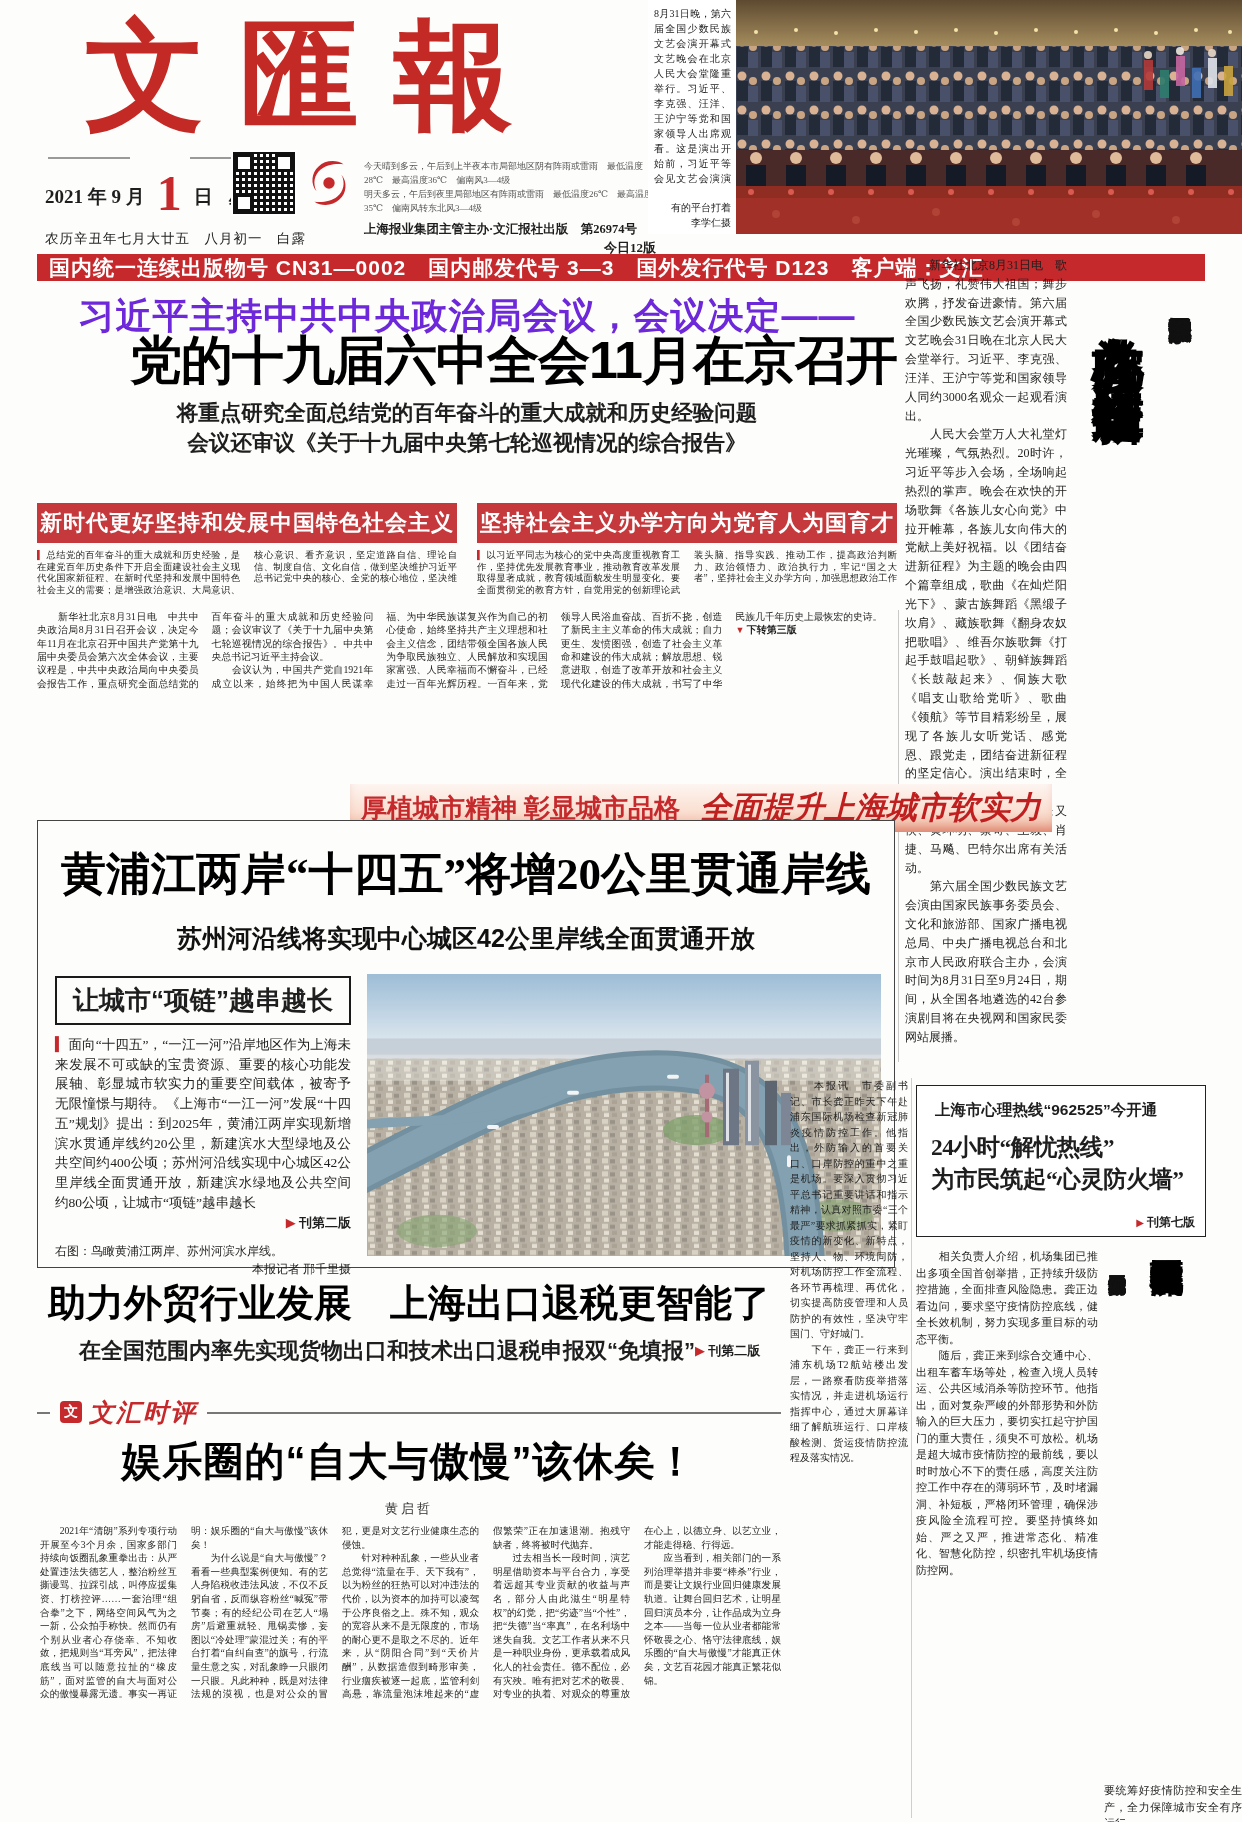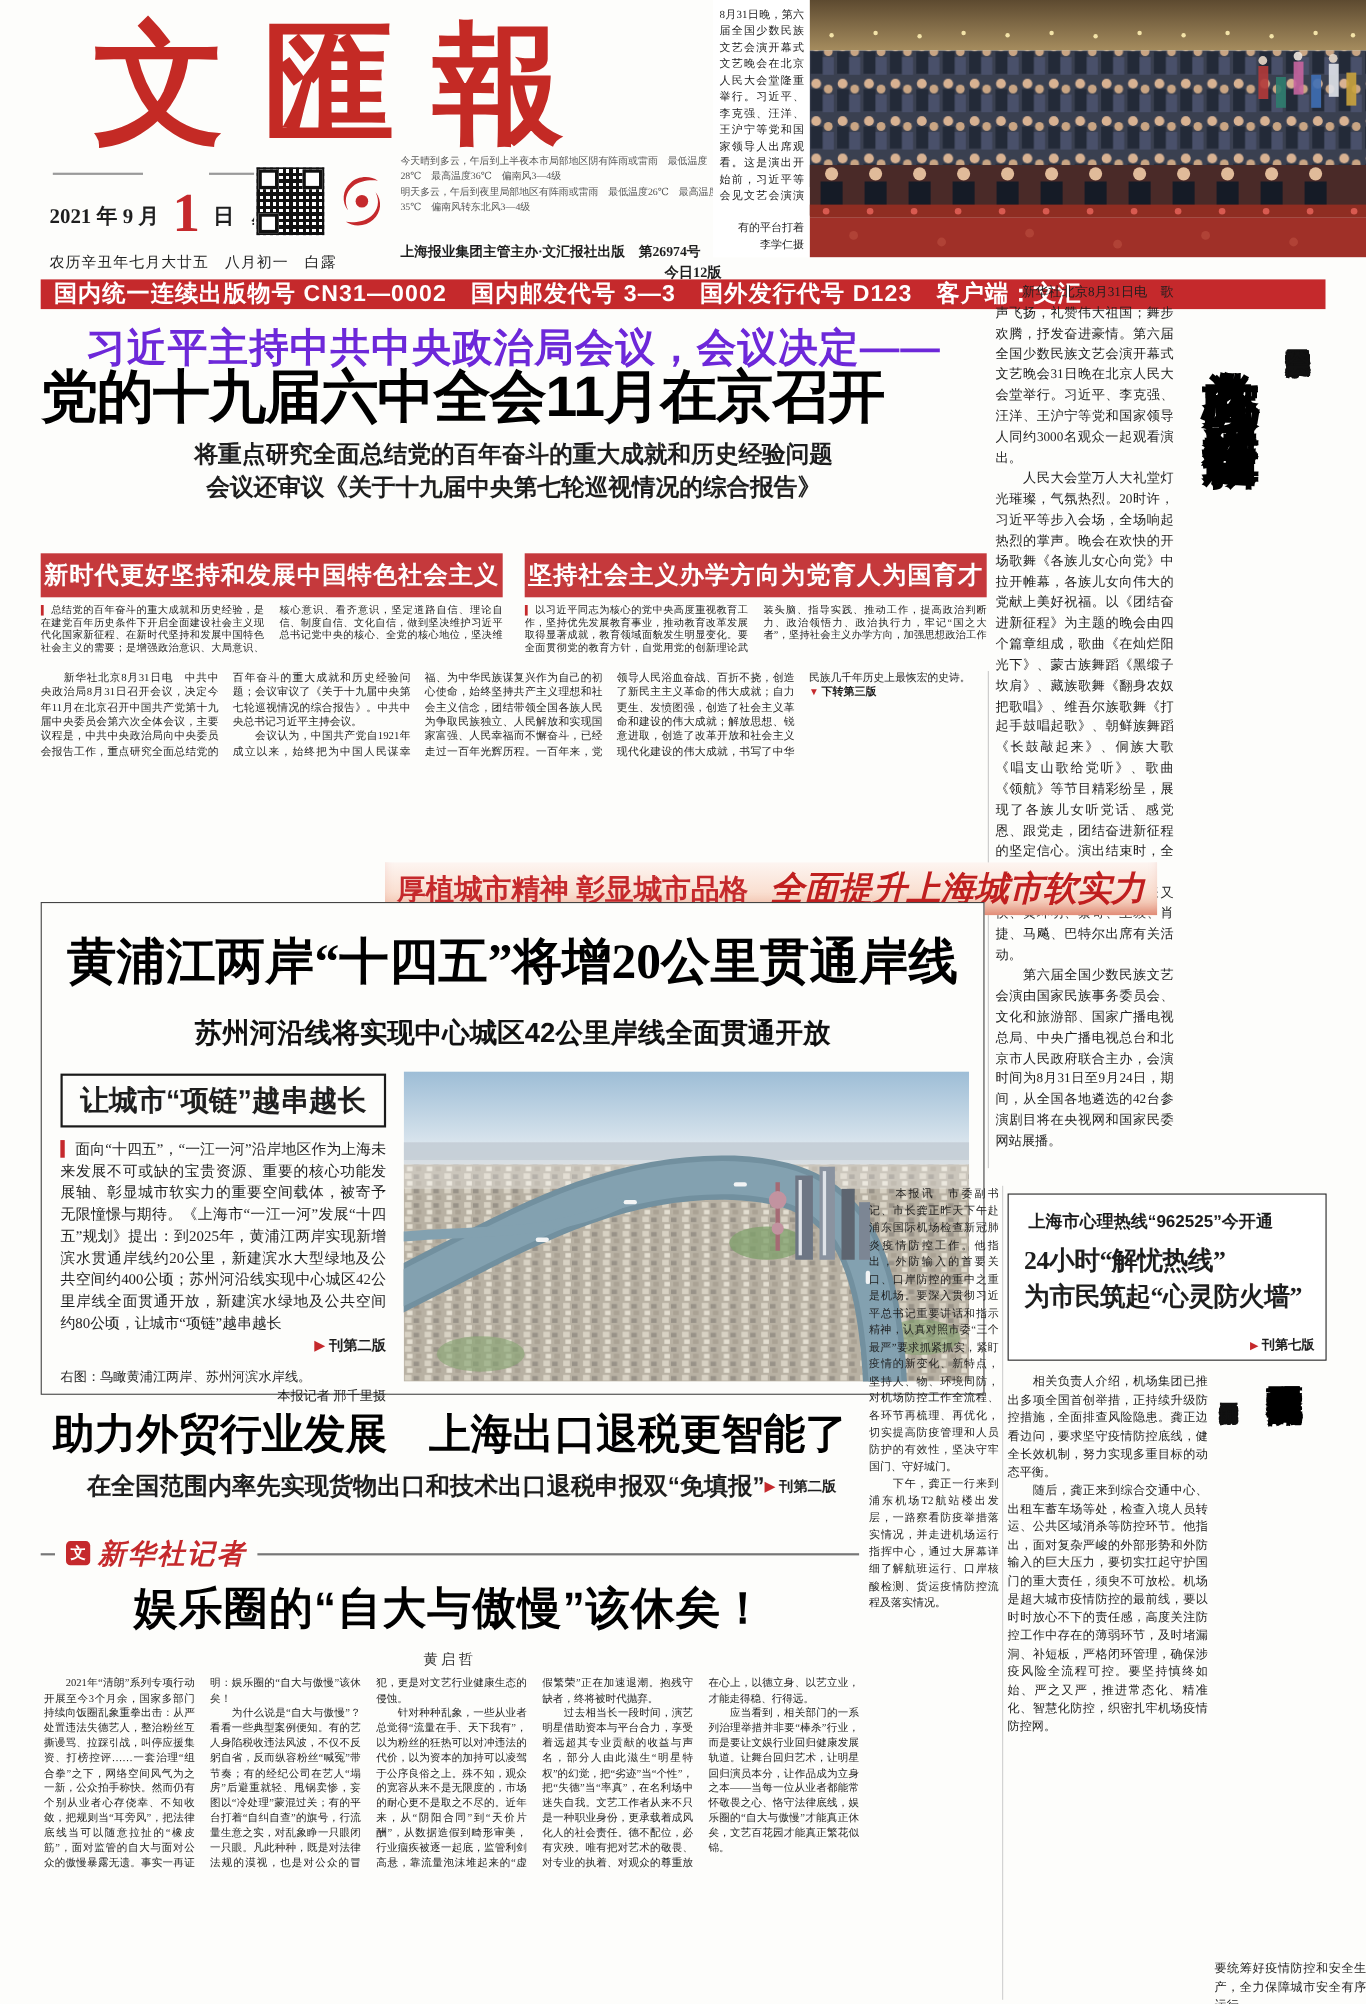--- a/index.html
+++ b/index.html
@@ -23,38 +23,38 @@
   .dateline .ym{font-weight:bold;font-size:19px;padding-bottom:8px;}
   .dateline .big-day{color:var(--red);font-weight:900;font-size:50px;line-height:50px;}
   .dateline .dw{font-weight:bold;font-size:19px;padding-bottom:8px;letter-spacing:4px;}
   .lunar{left:45px;top:230px;font-size:13.5px;color:#222;letter-spacing:1px;}
   .qr{left:233px;top:152px;width:62px;height:62px;background:
       repeating-linear-gradient(90deg,#111 0 3px,transparent 3px 6px),
       repeating-linear-gradient(0deg,#111 0 3px,#fff 3px 6px);outline:2px solid #fff;}
   .qr .f{position:absolute;width:12px;height:12px;border:3px solid #111;background:#fff;}
   .qr .f1{left:2px;top:2px;} .qr .f2{right:2px;top:2px;} .qr .f3{left:2px;bottom:2px;}
   .phoenix{left:302px;top:156px;width:54px;height:54px;}
-  .weather{left:364px;top:140px;width:292px;font-size:9px;line-height:1.55;color:#555;}
+  .weather{left:364px;top:160px;width:292px;font-size:9px;line-height:1.55;color:#555;}
   .publine{left:364px;top:221px;width:292px;font-size:12.5px;font-weight:bold;white-space:nowrap;}
   .pages-today{left:364px;top:239px;width:292px;text-align:right;font-size:13px;font-weight:bold;}
 
   
   .top-photo{left:648px;top:0;width:594px;height:234px;display:flex;background:#fff;}
   .tp-captioncol{width:88px;box-sizing:border-box;padding:6px 5px 4px 6px;position:relative;}
   .tp-caption{font-size:10px;line-height:1.5;color:#222;text-align:justify;max-height:178px;overflow:hidden;}
   .tp-credit{position:absolute;bottom:4px;right:5px;left:6px;font-size:10px;line-height:1.45;text-align:right;color:#222;}
   .tp-img{flex:1;}
 
   
   .issn{left:37px;top:254px;width:1168px;height:27px;background:var(--red);color:#fff;
     font-weight:bold;font-size:21px;line-height:27px;padding-left:12px;box-sizing:border-box;letter-spacing:1px;}
 
   
   .lead-kicker{left:37px;top:292px;width:860px;text-align:center;font-weight:900;font-size:36px;letter-spacing:1px;color:#6d28d9;}
-  .lead-h1{left:37px;top:326px;width:860px;text-align:left;font-weight:900;font-size:52px;letter-spacing:-1px;color:#000;white-space:nowrap;}
+  .lead-h1{left:37px;top:326px;width:860px;text-align:right;font-weight:900;font-size:52px;letter-spacing:-1px;color:#000;white-space:nowrap;}
   .lead-deck1{left:37px;top:398px;width:860px;text-align:center;font-weight:bold;font-size:21.5px;}
   .lead-deck2{left:37px;top:428px;width:860px;text-align:center;font-weight:bold;font-size:21.5px;}
   .redbox{height:40px;background:#c5393c;color:#fff;font-weight:900;font-size:22px;line-height:40px;text-align:center;letter-spacing:1px;}
   .redbox1{left:37px;top:503px;width:420px;}
   .redbox2{left:477px;top:503px;width:420px;}
   .boxtext{top:550px;height:56px;column-count:2;column-gap:14px;font-size:9.3px;line-height:1.26;overflow:hidden;}
   .boxtext1{left:37px;width:420px;} .boxtext2{left:477px;width:420px;}
   .boxtext .bt::before{content:"▍";color:var(--red);margin-right:2px;}
   .lead-body{left:37px;top:610px;width:860px;height:98px;column-count:5;column-gap:13px;
     font-size:9.8px;line-height:1.36;overflow:hidden;}
@@ -376,21 +376,21 @@
     
   </div>
 
   <div class="abs ex-h1">助力外贸行业发展　上海出口退税更智能了</div>
   <div class="abs ex-deck">在全国范围内率先实现货物出口和技术出口退税申报双“免填报”</div>
   <div class="abs ex-jump"><span class="tri red">▶</span> <span>刊第二版</span></div>
 
   <div class="abs sp-rule"></div>
   <div class="abs sp-label">
     <span class="sp-icon">文</span>
-    <span class="t">新华社记者</span>
+    <span class="t">文汇时评</span>
   </div>
   <div class="abs sp-h1 sans">娱乐圈的“自大与傲慢”该休矣！</div>
   <div class="abs sp-author">黄启哲</div>
   <div class="abs sp-body just pre">　　2021年“清朗”系列专项行动开展至今3个月余，国家多部门持续向饭圈乱象重拳出击：从严处置违法失德艺人，整治粉丝互撕谩骂、拉踩引战，叫停应援集资、打榜控评……一套治理“组合拳”之下，网络空间风气为之一新，公众拍手称快。然而仍有个别从业者心存侥幸、不知收敛，把规则当“耳旁风”，把法律底线当可以随意拉扯的“橡皮筋”，面对监管的自大与面对公众的傲慢暴露无遗。事实一再证明：娱乐圈的“自大与傲慢”该休矣！
 　　为什么说是“自大与傲慢”？看看一些典型案例便知。有的艺人身陷税收违法风波，不仅不反躬自省，反而纵容粉丝“喊冤”带节奏；有的经纪公司在艺人“塌房”后避重就轻、甩锅卖惨，妄图以“冷处理”蒙混过关；有的平台打着“自纠自查”的旗号，行流量生意之实，对乱象睁一只眼闭一只眼。凡此种种，既是对法律法规的漠视，也是对公众的冒犯，更是对文艺行业健康生态的侵蚀。
 　　针对种种乱象，一些从业者总觉得“流量在手、天下我有”，以为粉丝的狂热可以对冲违法的代价，以为资本的加持可以凌驾于公序良俗之上。殊不知，观众的宽容从来不是无限度的，市场的耐心更不是取之不尽的。近年来，从“阴阳合同”到“天价片酬”，从数据造假到畸形审美，行业痼疾被逐一起底，监管利剑高悬，靠流量泡沫堆起来的“虚假繁荣”正在加速退潮。抱残守缺者，终将被时代抛弃。
 　　过去相当长一段时间，演艺明星借助资本与平台合力，享受着远超其专业贡献的收益与声名，部分人由此滋生“明星特权”的幻觉，把“劣迹”当“个性”，把“失德”当“率真”，在名利场中迷失自我。文艺工作者从来不只是一种职业身份，更承载着成风化人的社会责任。德不配位，必有灾殃。唯有把对艺术的敬畏、对专业的执着、对观众的尊重放在心上，以德立身、以艺立业，才能走得稳、行得远。
 　　应当看到，相关部门的一系列治理举措并非要“棒杀”行业，而是要让文娱行业回归健康发展轨道。让舞台回归艺术，让明星回归演员本分，让作品成为立身之本——当每一位从业者都能常怀敬畏之心、恪守法律底线，娱乐圈的“自大与傲慢”才能真正休矣，文艺百花园才能真正繁花似锦。</div>
 
 </div>

